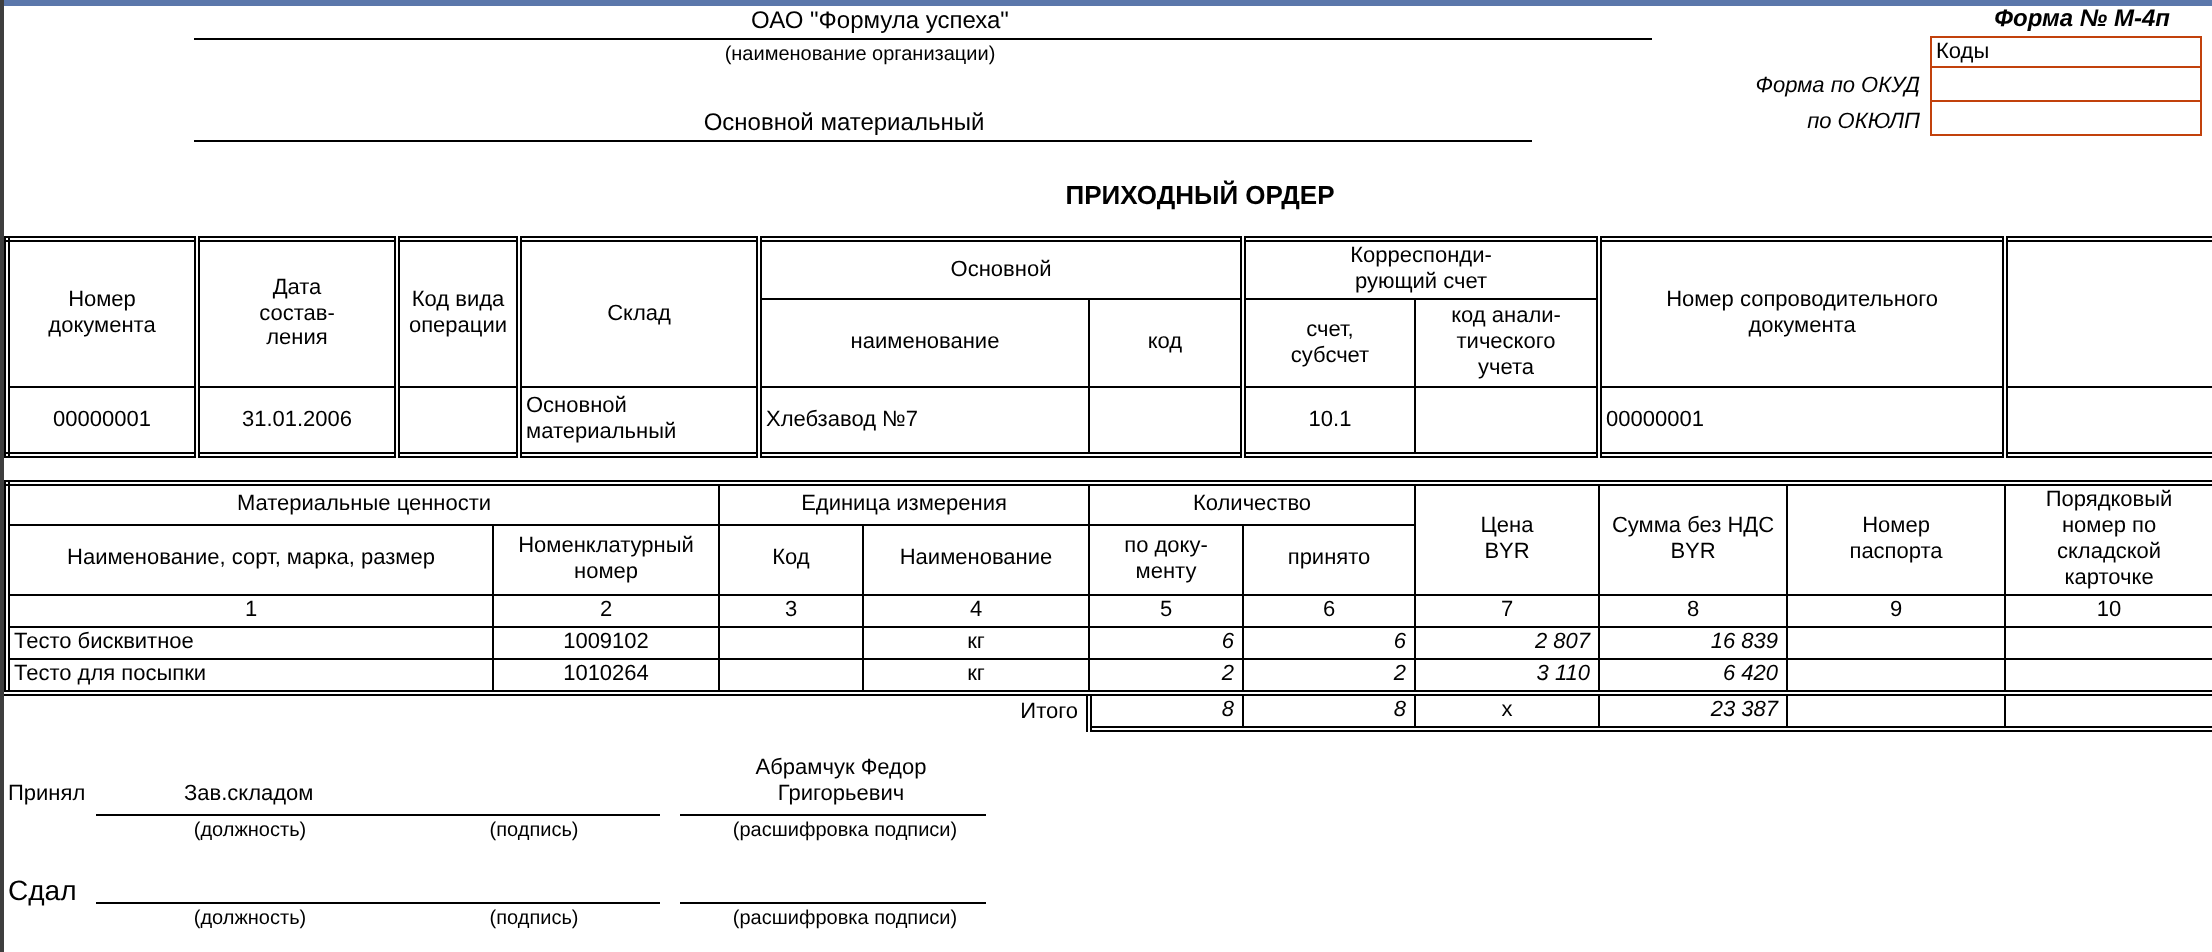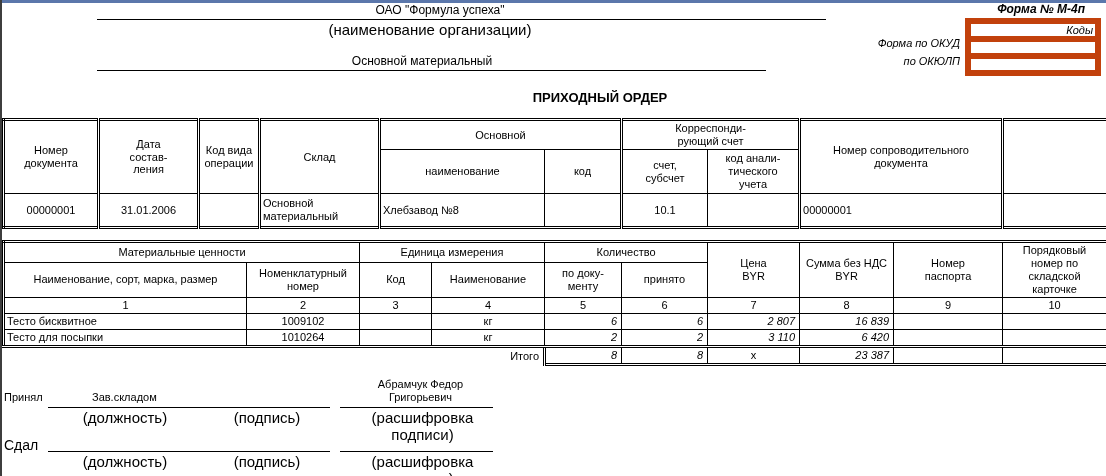--- a/index.html
+++ b/index.html
@@ -2,41 +2,41 @@
 <html><head>
 <meta charset="utf-8">
 <style>
   html,body { margin:0; padding:0; background:#fff; }
   body { font-family:"Liberation Sans","DejaVu Sans",sans-serif; color:#000; }
   .page { position:relative; width:1106px; height:476px; background:#ffffff; overflow:hidden; }
   .topbar { position:absolute; left:0; top:0; width:1106px; height:3px; }
   .leftedge { position:absolute; left:0; top:0; width:2px; height:476px; }
   .abs { position:absolute; }
   .hline { position:absolute; height:0; border-top:1px solid #000; }
-  .small { font-size:15px; line-height:1.1; }
+  .small { font-size:10px; line-height:1.1; }
   .txt { font-size:12px; line-height:1.15; }
   .c { text-align:center; }
   .l { text-align:left; }
   .r { text-align:right;font-style:italic; }
   .b { font-weight:bold; }
   .pre { white-space:pre-line; }
 
   table.t { position:absolute; border-collapse:collapse; table-layout:fixed;
             border:3px double #000; font-size:11px; }
   table.t td { border:1px solid #000; padding:1px 4px; vertical-align:middle;
                line-height:1.18; overflow:hidden; white-space:pre-line; }
   table.t td.dl { border-left:3px double #000; }
   table.t td.td2 { border-top:3px double #000; }
   table.t td.dl2 { border-left:3px double #000; }
   table.t td.total-label { border-left-style:hidden; border-bottom-style:hidden;
                            border-top:3px double #000; text-align:right; }
 
   
   .codes { position:absolute; border-collapse:collapse; table-layout:fixed; font-size:11px; }
-  .codes td { border:6px solid #c2410c; text-align:right; vertical-align:middle; padding:0 2px;font-style:italic; }
+  .codes td { border:1px solid #c2410c; text-align:left; vertical-align:middle; padding:0 2px; }
 </style>
 </head>
 <body>
 
 <div class="page">
 
   <div class="topbar" style="background: rgb(91, 119, 171);"></div>
   <div class="leftedge" style="background: rgb(62, 62, 62);"></div>
 
   <div class="abs txt c" style="left:97px;top:4px;width:686px">ОАО "Формула успеха"</div>
@@ -102,21 +102,21 @@
       <td class="c">код анали-
 тического
 учета</td>
     </tr>
     <tr style="height:34px">
       <td class="c">00000001</td>
       <td class="c dl">31.01.2006</td>
       <td class="dl"></td>
       <td class="l dl" style="padding-left:2px">Основной
 материальный</td>
-      <td class="l dl" style="padding-left:2px">Хлебзавод №8</td>
+      <td class="l dl" style="padding-left:2px">Хлебзавод №7</td>
       <td></td>
       <td class="c dl">10.1</td>
       <td></td>
       <td class="l dl" style="padding-left:2px">00000001</td>
       <td class="dl"></td>
     </tr>
   </tbody>
     </table>
 
   <table class="t" style="left:2px;top:240px;width:1104px">

